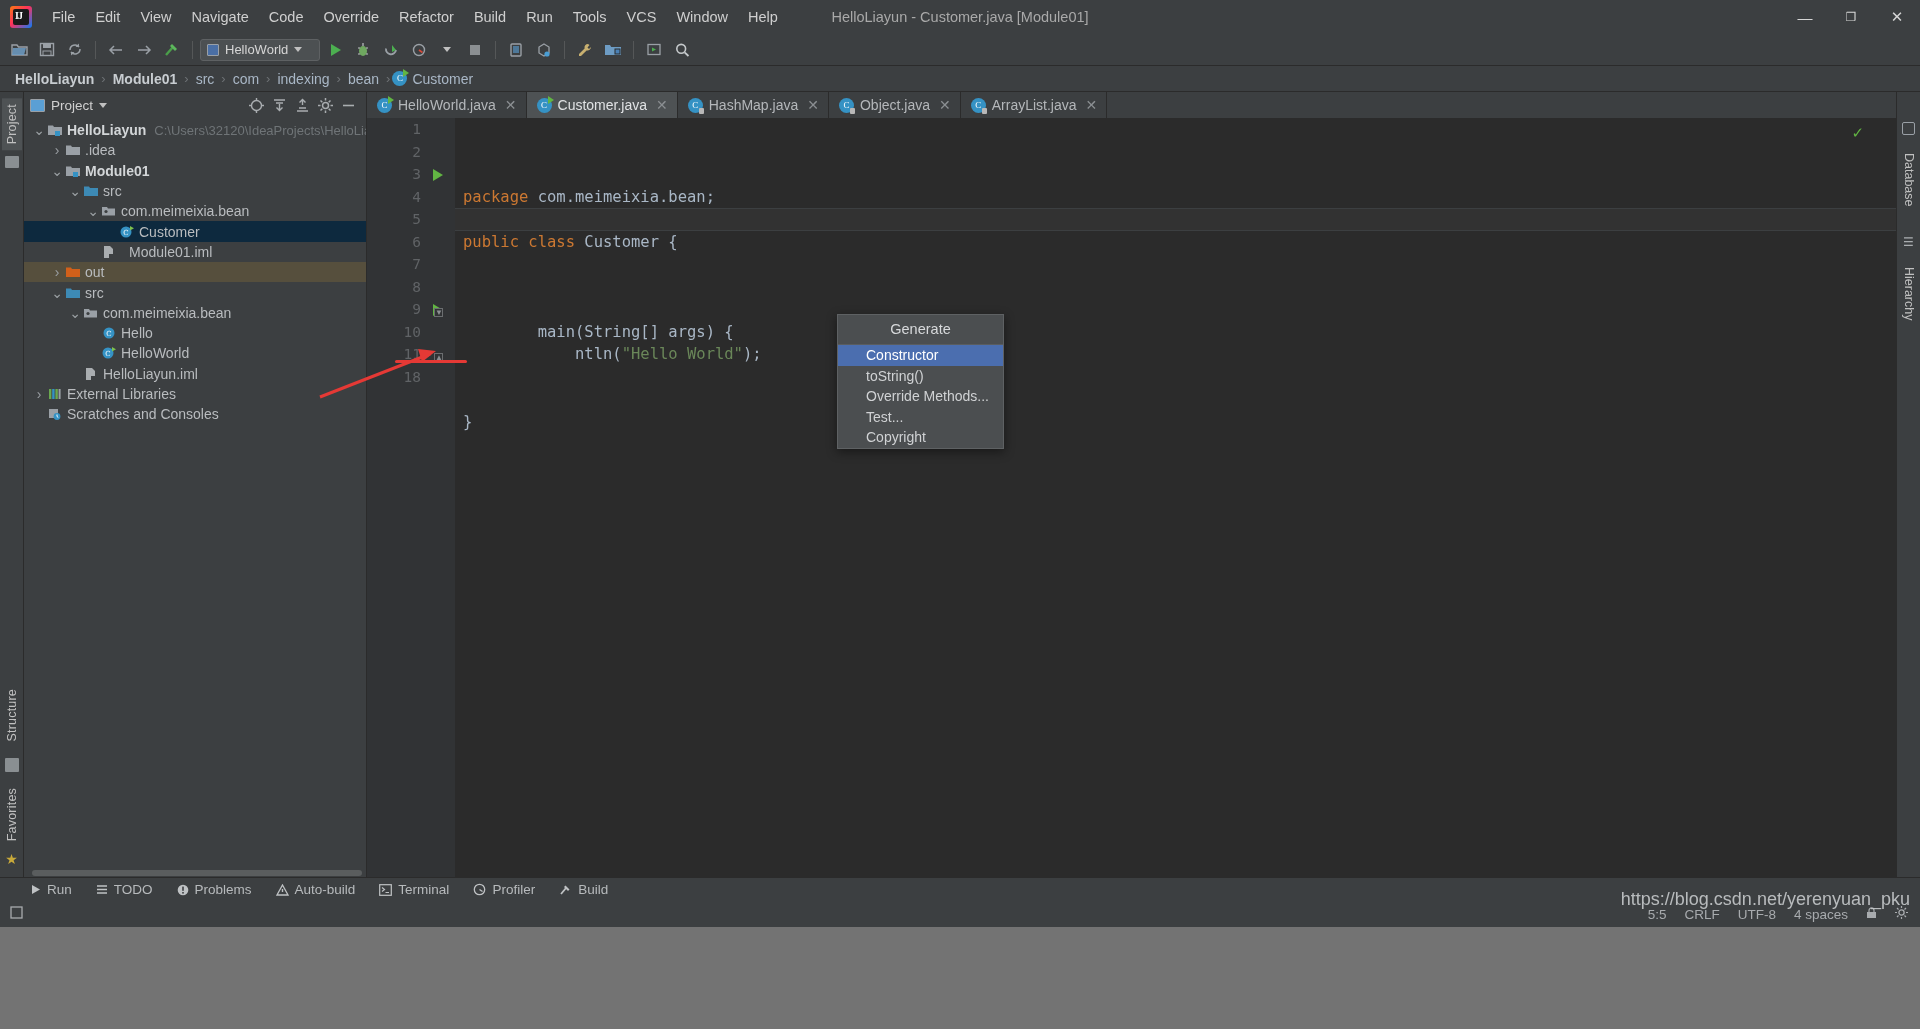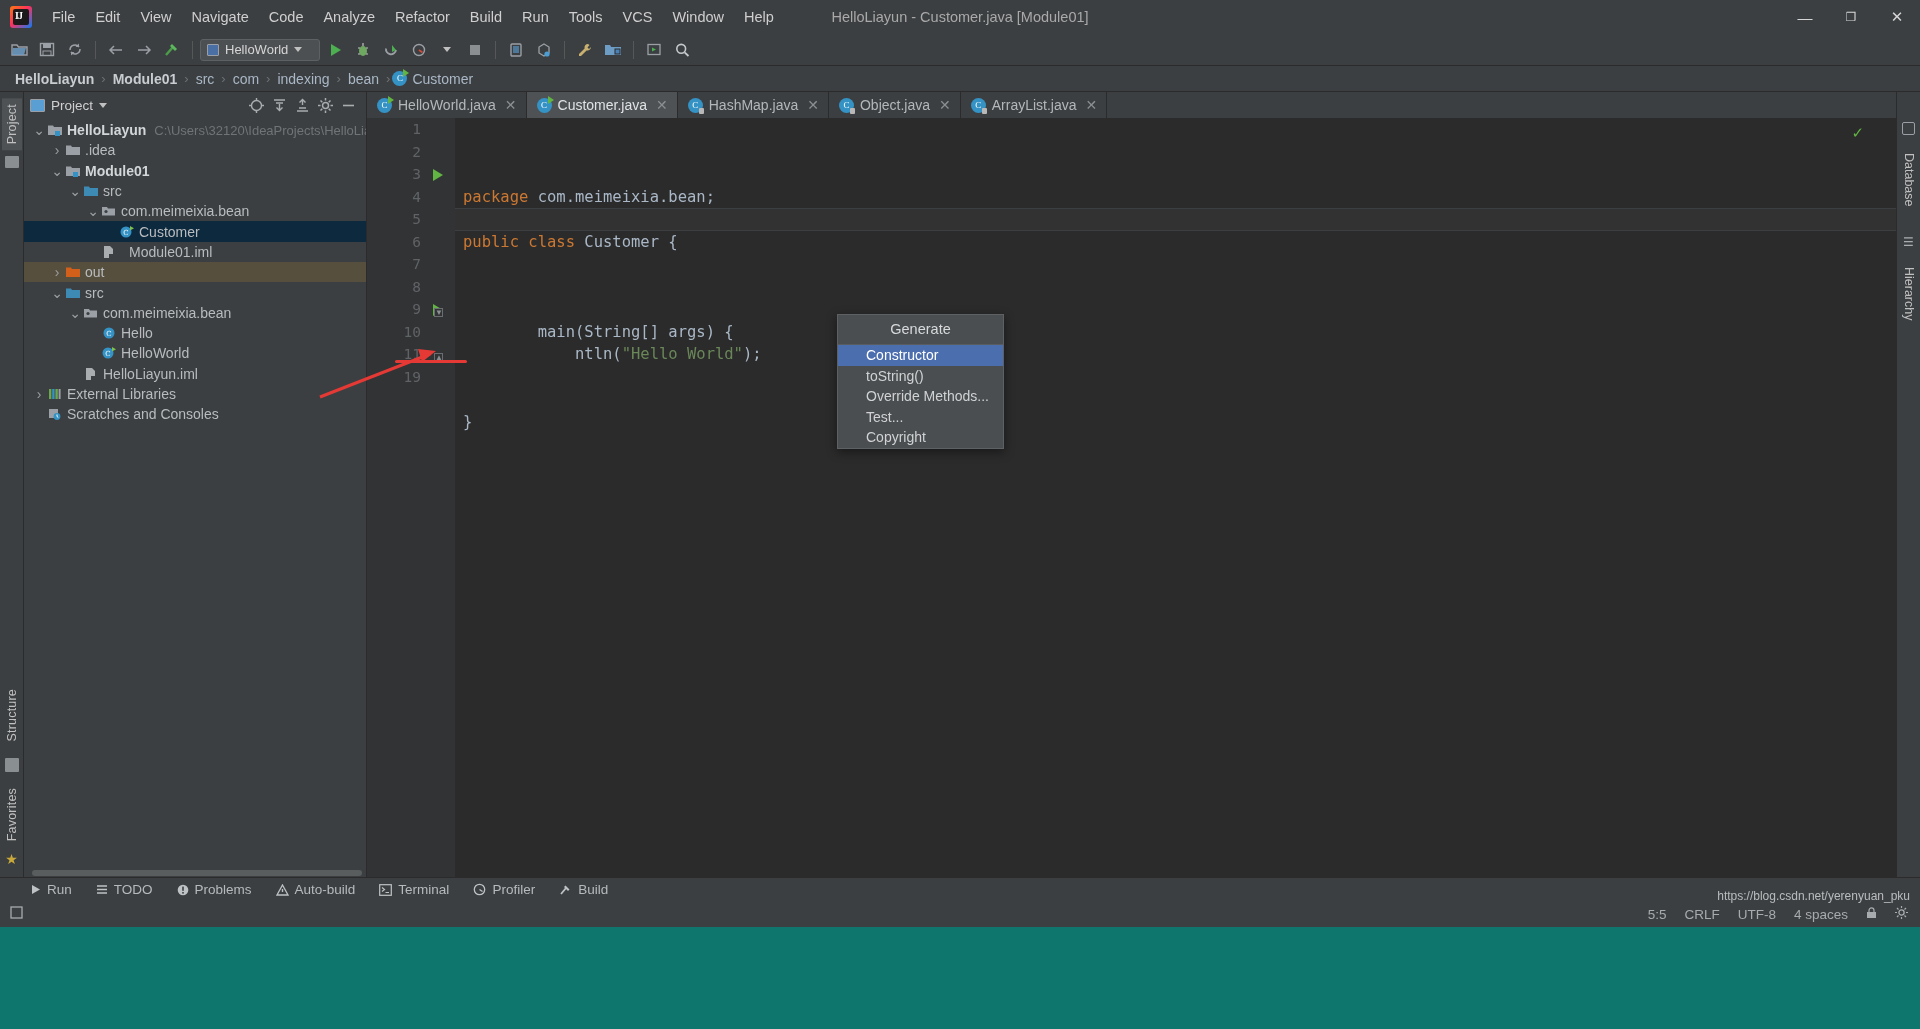--- a/index.html
+++ b/index.html
@@ -3,21 +3,21 @@
 <meta charset="utf-8">
 <style>
   * { box-sizing: border-box; margin: 0; padding: 0; }
   html, body {
     width: 1920px; height: 1029px;
     background: #3c3f41;
     font-family: "Liberation Sans", sans-serif;
     overflow: hidden;
     -webkit-font-smoothing: antialiased;
   }
-  .app { position: relative; width: 1920px; height: 1029px; background:#0f766e; color:#bbbbbb; }
+  .app { position: relative; width: 1920px; height: 1029px; background:#737373; color:#bbbbbb; }
 
   
   .menubar {
     height: 34px; background:#3c3f41; display:flex; align-items:center;
     padding-left:6px; position:relative;
   }
   .logo { width:22px; height:22px; margin:0 10px 0 4px; position:relative; }
   .logo .sq { position:absolute; inset:0; border-radius:3px;
     background:linear-gradient(135deg,#f97a12 0%,#fe315d 45%,#087cfa 100%); }
   .logo .inner { position:absolute; left:3px; top:3px; width:16px; height:16px;
@@ -164,40 +164,40 @@
   .toolwin {
     height:24px; background:#3c3f41; border-top:1px solid #2b2b2b;
     display:flex; align-items:center; gap:0px; padding-left:18px; font-size:13.5px; color:#b7babc;
   }
   .twbtn { display:flex; align-items:center; gap:6px; padding:2px 12px; }
   .statusbar {
     height:26px; background:#3c3f41; display:flex; align-items:center;
     font-size:13.5px; color:#a8abae; padding-left:10px; position:relative;
   }
   .sb-right { margin-left:auto; display:flex; align-items:center; gap:18px; padding-right:12px;}
-  .watermark { position:absolute; right:10px; top:-12px; color:#c3c6c8; font-size:12px;
+  .watermark { position:absolute; right:10px; top:-12px; color:#c3c6c8; font-size:18px;
      opacity:.92; white-space:nowrap; }
 </style>
 </head>
 <body>
 
 <div class="app">
 
   <div class="menubar">
     <div class="logo">
       <div class="sq"></div>
         <div class="inner"></div>
         <div class="ij">IJ</div>
     </div>
     <div class="menu-item"><span>File</span></div>
     <div class="menu-item"><span>Edit</span></div>
     <div class="menu-item"><span>View</span></div>
     <div class="menu-item"><span>Navigate</span></div>
     <div class="menu-item"><span>Code</span></div>
-    <div class="menu-item"><span>Analyze</span></div>
+    <div class="menu-item"><span>Override</span></div>
     <div class="menu-item"><span>Refactor</span></div>
     <div class="menu-item"><span>Build</span></div>
     <div class="menu-item"><span>Run</span></div>
     <div class="menu-item"><span>Tools</span></div>
     <div class="menu-item"><span>VCS</span></div>
     <div class="menu-item"><span>Window</span></div>
     <div class="menu-item"><span>Help</span></div>
     <div class="win-title">HelloLiayun - Customer.java [Module01]</div>
     <div class="win-ctrl">
       <div class="win-btn">
@@ -615,21 +615,21 @@
               <div class="gline">2</div>
               <div class="gline">3</div>
               <div class="gline">4</div>
               <div class="gline">5</div>
               <div class="gline">6</div>
               <div class="gline">7</div>
               <div class="gline">8</div>
               <div class="gline">9</div>
               <div class="gline">10</div>
               <div class="gline">11</div>
-              <div class="gline">19</div>
+              <div class="gline">18</div>
             </div>
         </div>
         <div class="markers">
           <div class="runarrow" style="left:4px; top:51px"></div>
           <div class="runarrow" style="left:4px; top:186px"></div>
           <div class="foldbox" style="left:5px; top:190px">▼</div>
           <div class="foldbox" style="left:5px; top:235px">▲</div>
         </div>
         <div class="code">
           <div class="caretline" style="top:90px"></div>

